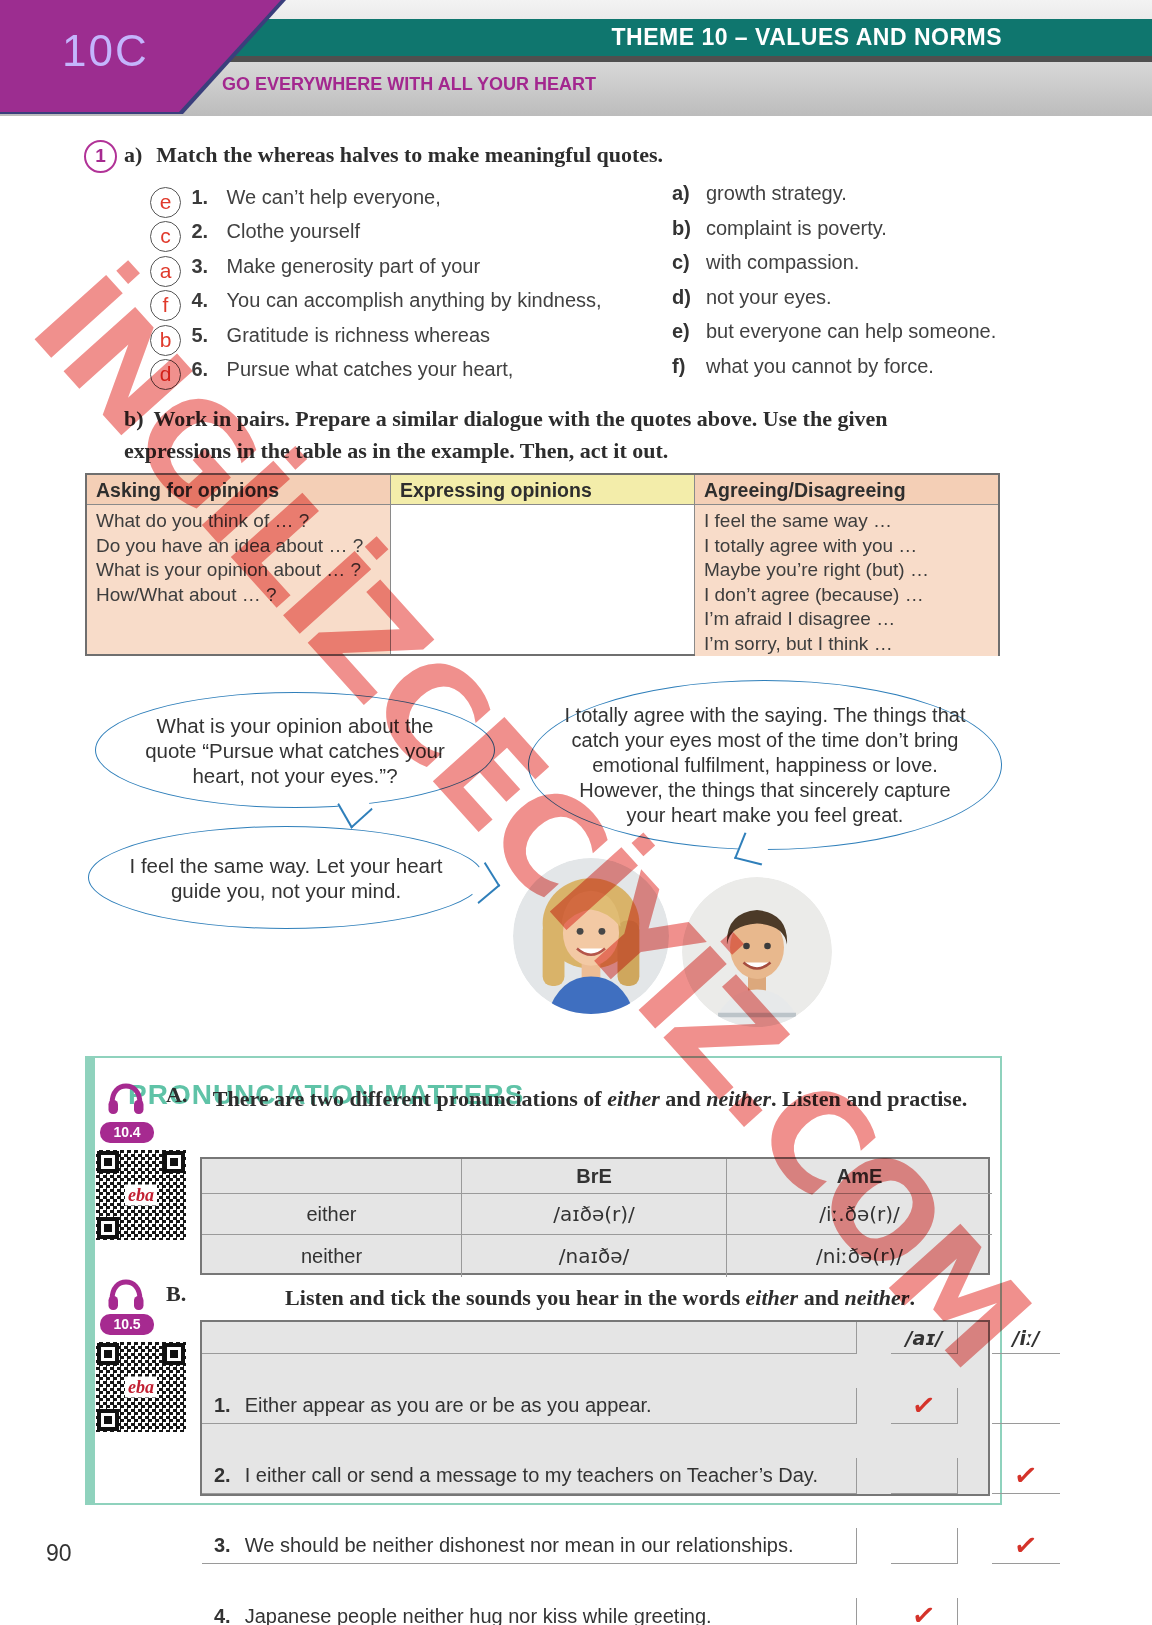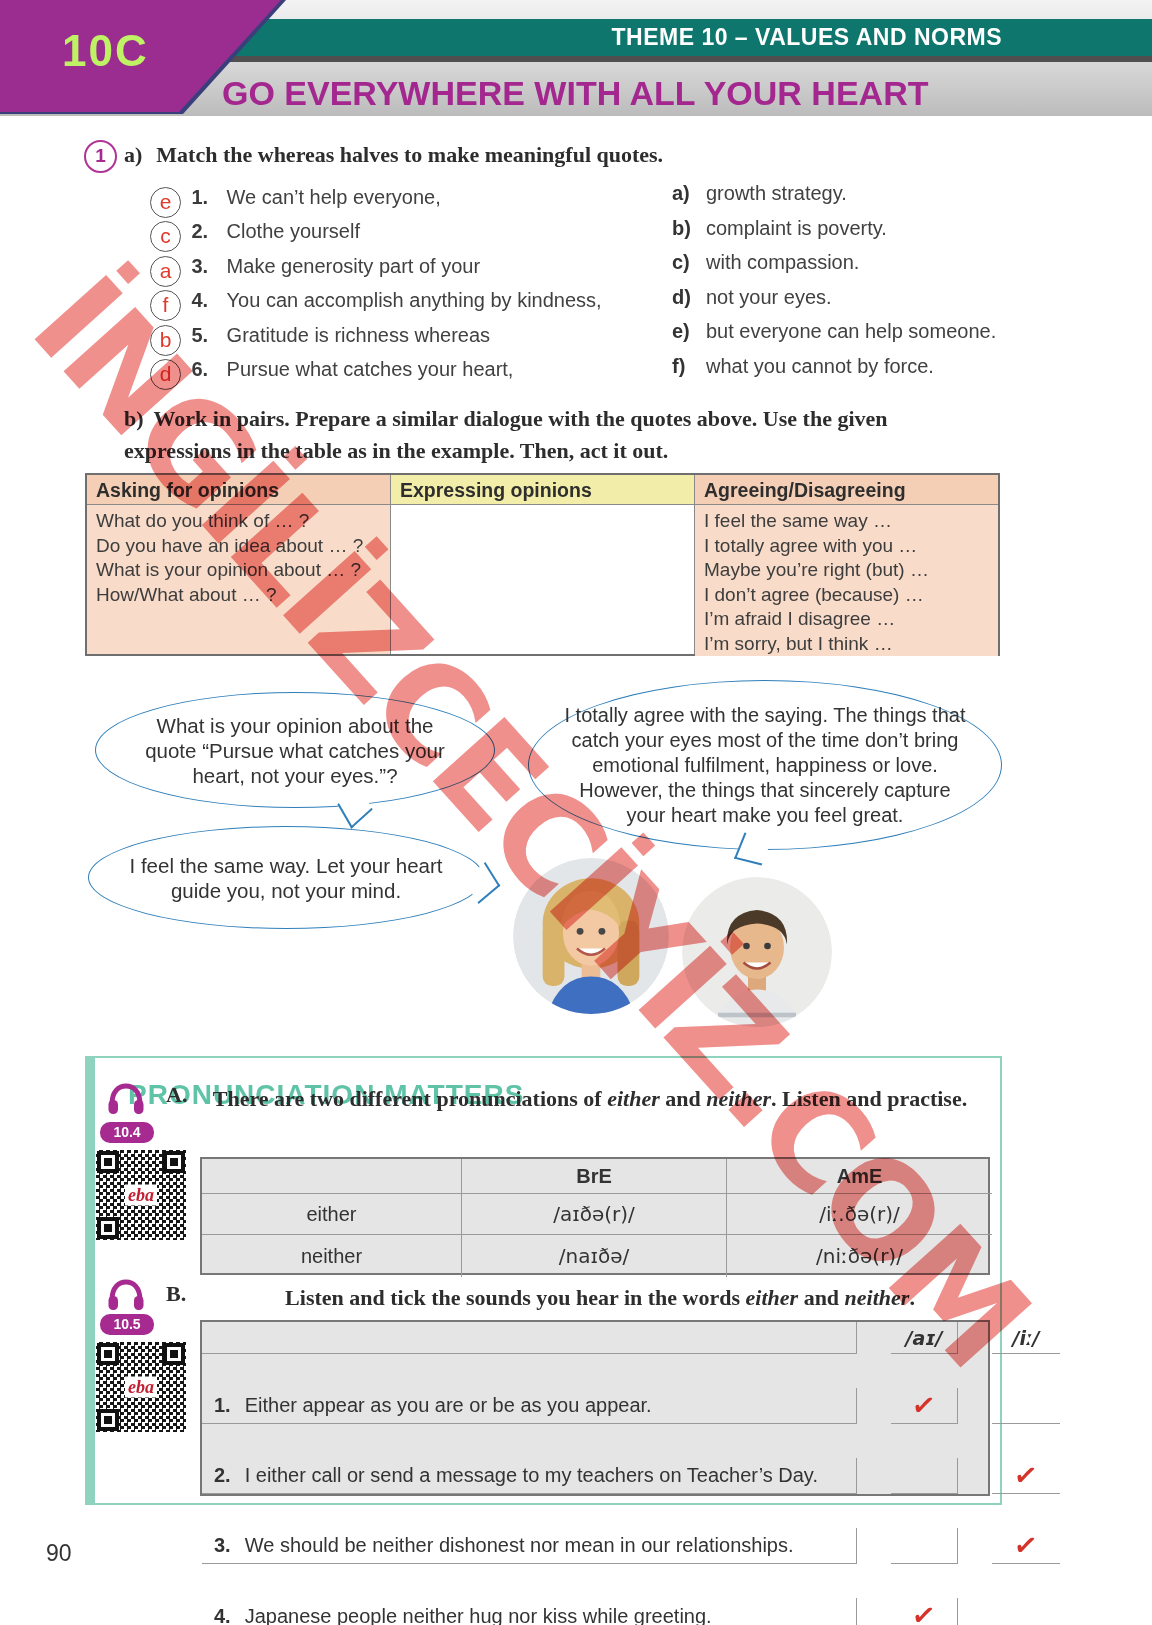--- a/index.html
+++ b/index.html
@@ -9,22 +9,22 @@
   
   .hdr-bg{position:absolute;left:0;top:0;width:1152px;height:116px;
           background:linear-gradient(180deg,#f3f3f3 0%,#dddddd 45%,#bcbcbc 100%);}
   .hdr-bar{position:absolute;left:0;top:19px;width:1152px;height:37px;background:#0f766e;
            border-bottom:6px solid #4f4f4f;}
   .hdr-bar span{position:absolute;right:150px;top:5px;color:#fff;font-size:23px;font-weight:bold;letter-spacing:.5px;}
   .unit-slab-edge{position:absolute;left:0;top:0;width:286px;height:114px;background:#3a3f7c;
            clip-path:polygon(0 0,286px 0,183px 114px,0 114px);}
   .unit-slab{position:absolute;left:0;top:0;width:281px;height:112px;background:#9c2d90;
            clip-path:polygon(0 0,281px 0,179px 112px,0 112px);}
-  .unit-slab span{position:absolute;left:62px;top:26px;color:#bef264;font-size:44px;font-weight:700;letter-spacing:2px;}
-  .hdr-sub{position:absolute;left:222px;top:74px;color:#a3278f;font-size:34px;font-weight:bold;}
+  .unit-slab span{position:absolute;left:62px;top:26px;color:#c4b5fd;font-size:44px;font-weight:400;letter-spacing:2px;}
+  .hdr-sub{position:absolute;left:222px;top:74px;color:#a3278f;font-size:18px;font-weight:bold;}
 
   
   .exnum{position:absolute;left:84px;top:140px;width:29px;height:29px;border:2px solid #b13297;
          border-radius:50%;color:#a62a90;font-weight:bold;font-size:19px;text-align:center;line-height:28px;}
   .a-instr{position:absolute;left:124px;top:142px;font-family:"Liberation Serif",serif;
            font-weight:bold;font-size:22px;color:#2d2d2d;}
   .a-instr .plbl{margin-right:14px;}
   .mrow{position:absolute;left:150px;height:30px;}
   .ansc{display:inline-block;width:29px;height:29px;border:1.6px solid #555;border-radius:50%;
         text-align:center;vertical-align:middle;}

